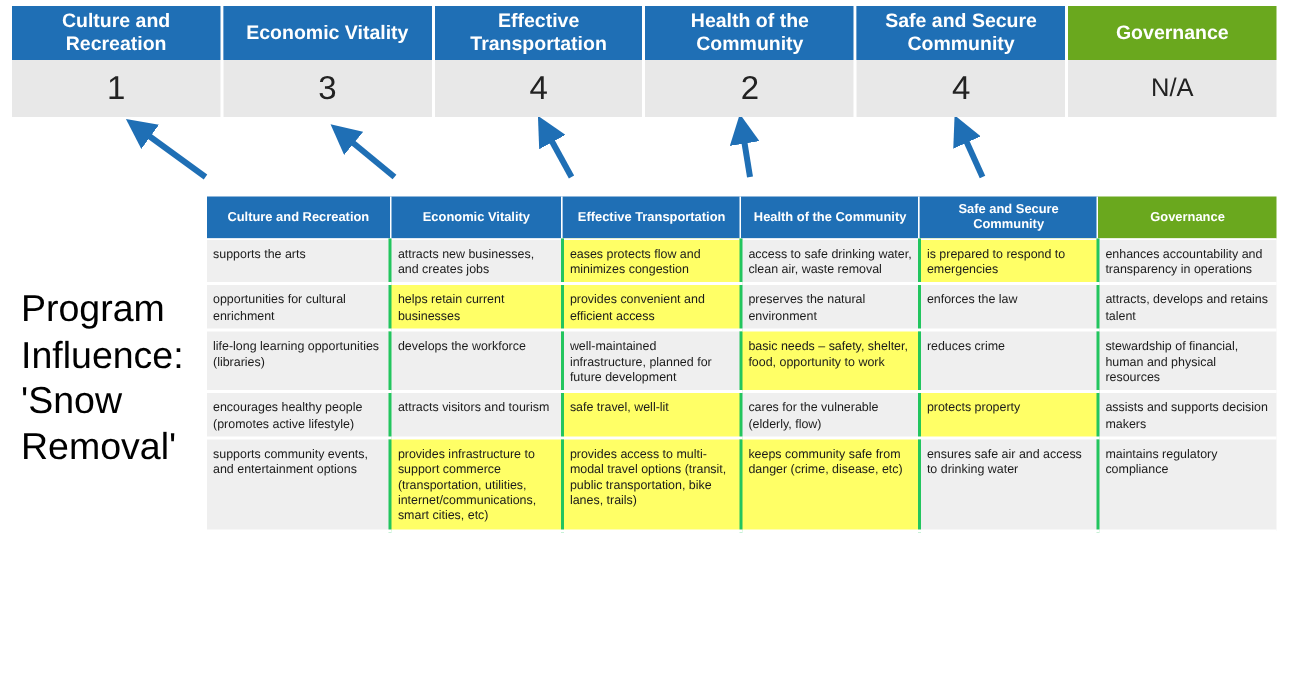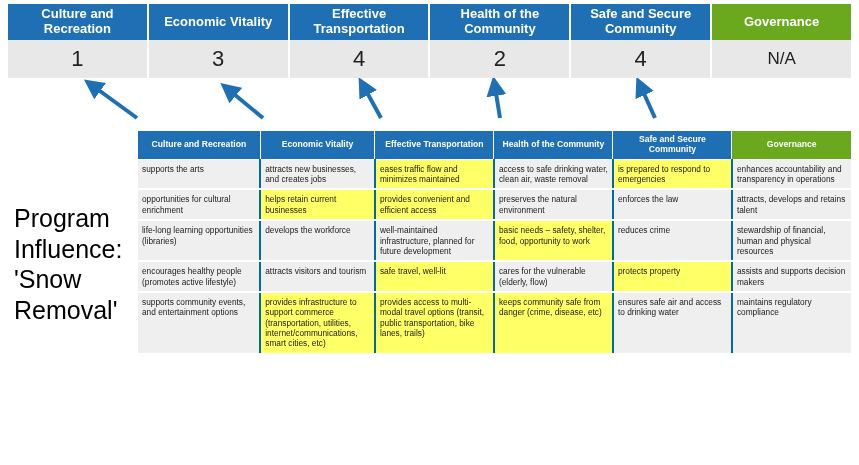--- a/index.html
+++ b/index.html
@@ -68,21 +68,21 @@
   .arrows {
     position: absolute;
     left: 0; top: 78px;
     width: 859px;
     height: 56px;
   }
 
   
   .caption {
     position: absolute;
-    left: 14px; top: 203px;
+    left: 14px; top: 191px;
     width: 120px;
     font-size: 25px;
     color: #000;
     line-height: 1.22;
   }
 
   
   .matrix-wrap {
     position: absolute;
     left: 138px; top: 131px;
@@ -108,21 +108,21 @@
   table.matrix th.gov {
     background: #6aa81e;
     border-right: none;
   }
   table.matrix td {
     background: #efefef;
     color: #1a1a1a;
     font-size: 8.3px;
     vertical-align: top;
     padding: 4px 4px;
-    border-right: 2px solid #0369a1;
+    border-right: 2px solid #22c55e;
     border-bottom: 2px solid #ffffff;
     line-height: 1.25;
   }
   table.matrix td:last-child { border-right: none; }
   table.matrix td.hl { background: #ffff66; }
   table.matrix td.empty { background: #ffffff; border-right-color:#ffffff; }
 </style>
 </head>
 <body>
 
@@ -180,21 +180,21 @@
           <th>Effective Transportation</th>
           <th>Health of the Community</th>
           <th>Safe and Secure Community</th>
           <th class="gov">Governance</th>
         </tr>
       </thead>
       <tbody>
           <tr>
             <td>supports the arts</td>
             <td>attracts new businesses, and creates jobs</td>
-            <td class="hl">eases traffic flow and minimizes maintained</td>
+            <td class="hl">eases protects flow and minimizes congestion</td>
             <td>access to safe drinking water, clean air, waste removal</td>
             <td class="hl">is prepared to respond to emergencies</td>
             <td>enhances accountability and transparency in operations</td>
           </tr>
           <tr>
             <td>opportunities for cultural enrichment</td>
             <td class="hl">helps retain current businesses</td>
             <td class="hl">provides convenient and efficient access</td>
             <td>preserves the natural environment</td>
             <td>enforces the law</td>

